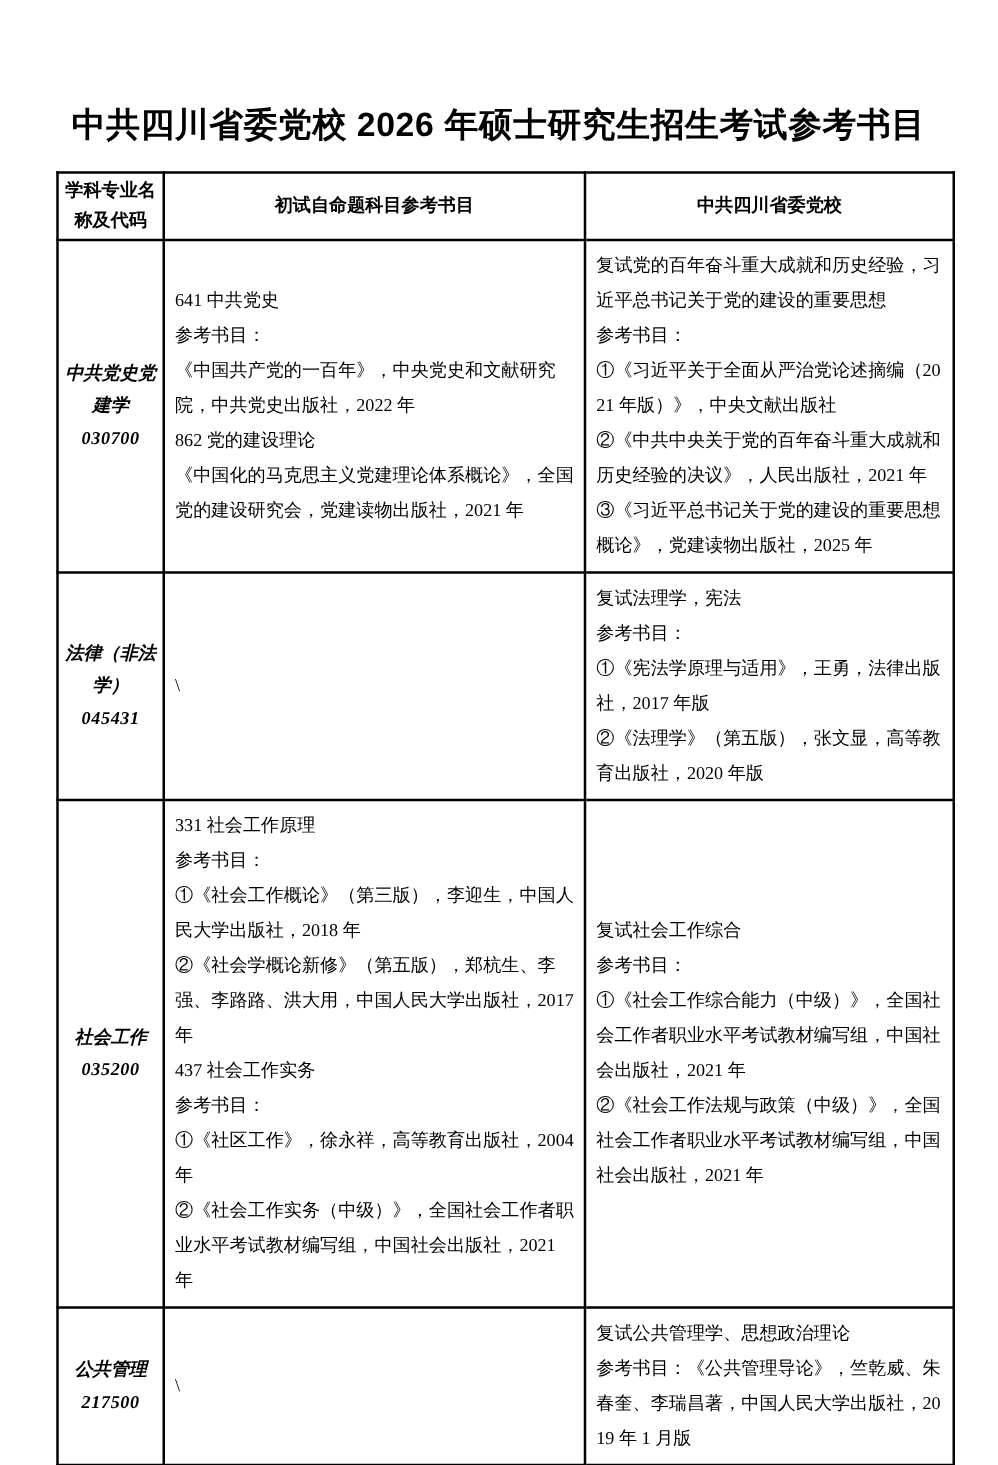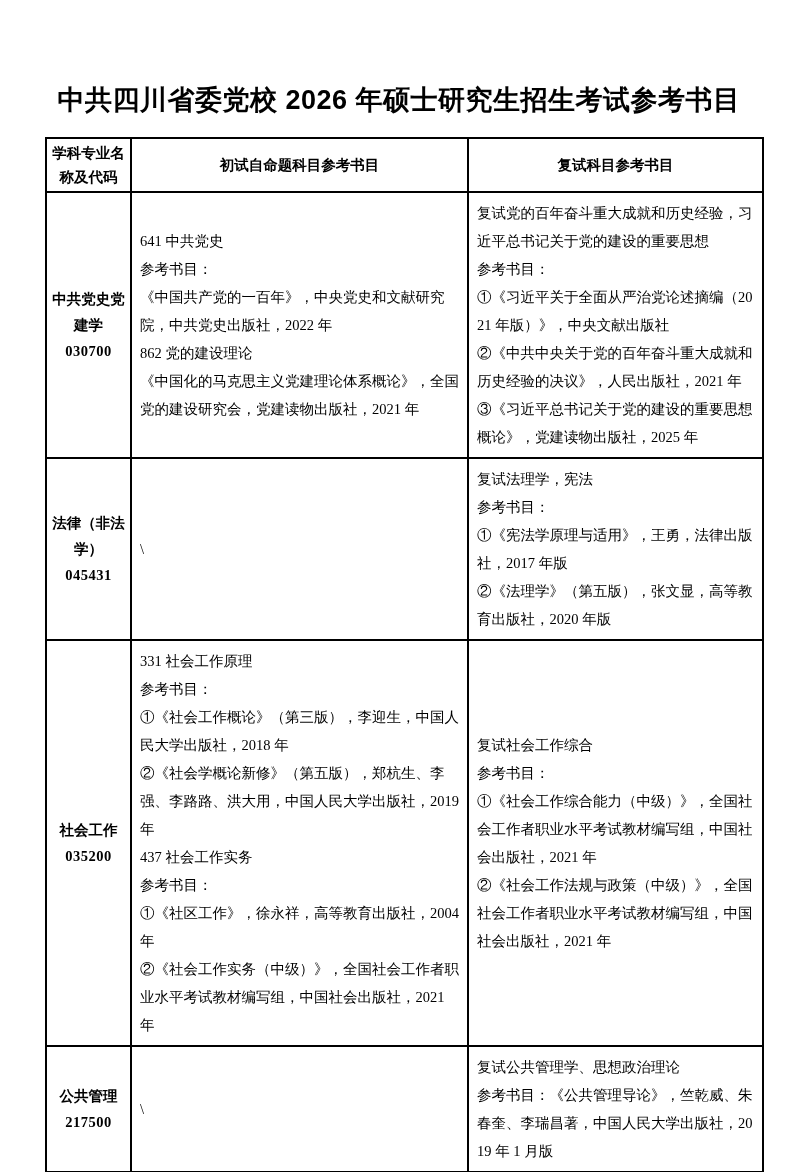--- a/index.html
+++ b/index.html
@@ -58,20 +58,21 @@
     word-break: break-all;
   }
   td.program-cell {
     text-align: center;
     font-family: "Liberation Sans", "DejaVu Sans", sans-serif;
     font-weight: bold;
     font-size: 14.5px;
     line-height: 26px;
     padding: 0 2px;
     word-break: break-all;
+    font-style: italic;
   }
   .program-code {
     font-family: "Liberation Serif", "DejaVu Serif", serif;
     font-weight: bold;
     letter-spacing: 0.5px;
   }
   td.books-cell {
     font-size: 14.5px;
     line-height: 28px;
     padding: 6px 8px;
@@ -89,21 +90,21 @@
 <table class="ref-table">
   <colgroup>
     <col class="c-program">
     <col class="c-initial">
     <col class="c-retest">
   </colgroup>
   <tbody>
       <tr class="hdr">
     <th class="hcell">学科专业名称及代码</th>
     <th class="hcell">初试自命题科目参考书目</th>
-    <th class="hcell">复试科目参考书目</th>
+    <th class="hcell">中共四川省委党校</th>
   </tr>
 
   <tr class="r0">
     <td class="program-cell">
       <div class="cell-text">中共党史党建学</div>
       <div class="program-code">030700</div>
     </td>
     <td class="books-cell">
       <div class="cell-text">641 中共党史
 参考书目：
@@ -138,21 +139,21 @@
 
   <tr class="r2">
     <td class="program-cell">
       <div class="cell-text">社会工作</div>
       <div class="program-code">035200</div>
     </td>
     <td class="books-cell">
       <div class="cell-text">331 社会工作原理
 参考书目：
 ①《社会工作概论》（第三版），李迎生，中国人民大学出版社，2018 年
-②《社会学概论新修》（第五版），郑杭生、李强、李路路、洪大用，中国人民大学出版社，2019 年
+②《社会学概论新修》（第五版），郑杭生、李强、李路路、洪大用，中国人民大学出版社，2017 年
 437 社会工作实务
 参考书目：
 ①《社区工作》，徐永祥，高等教育出版社，2004 年
 ②《社会工作实务（中级）》，全国社会工作者职业水平考试教材编写组，中国社会出版社，2021 年</div>
     </td>
     <td class="books-cell">
       <div class="cell-text">复试社会工作综合
 参考书目：
 ①《社会工作综合能力（中级）》，全国社会工作者职业水平考试教材编写组，中国社会出版社，2021 年
 ②《社会工作法规与政策（中级）》，全国社会工作者职业水平考试教材编写组，中国社会出版社，2021 年</div>

